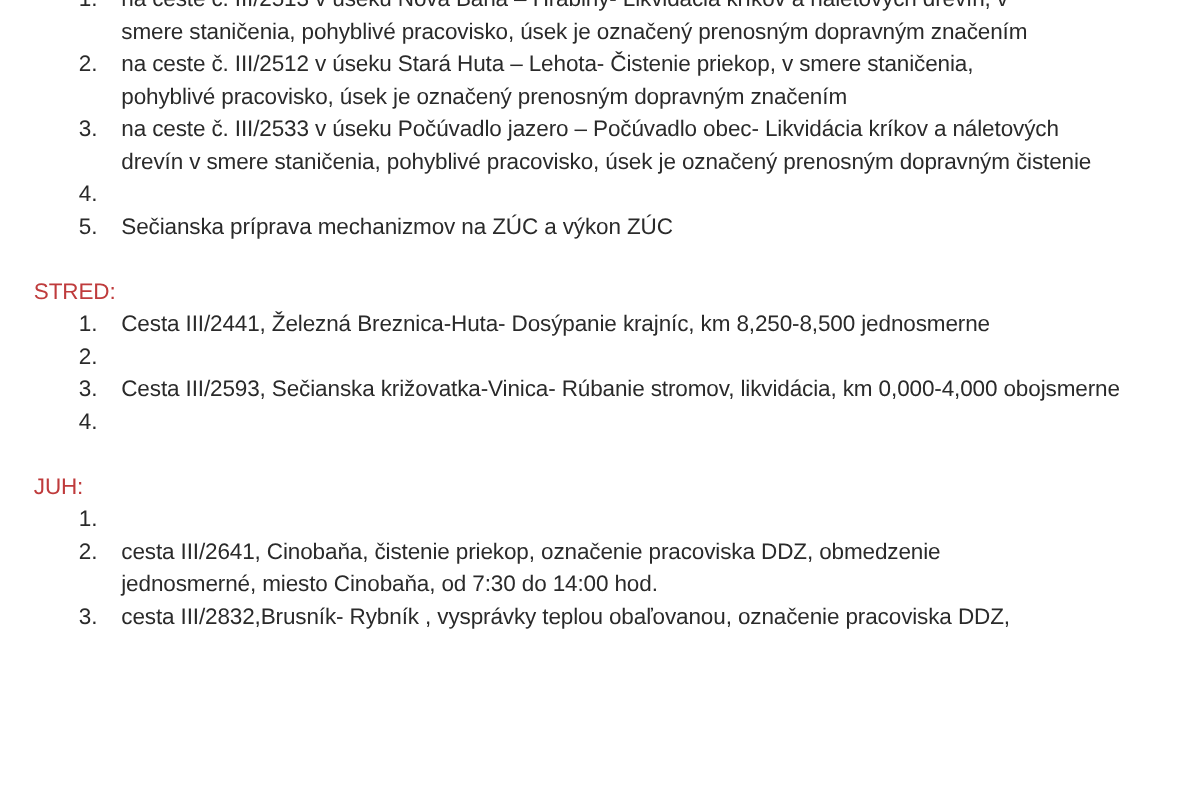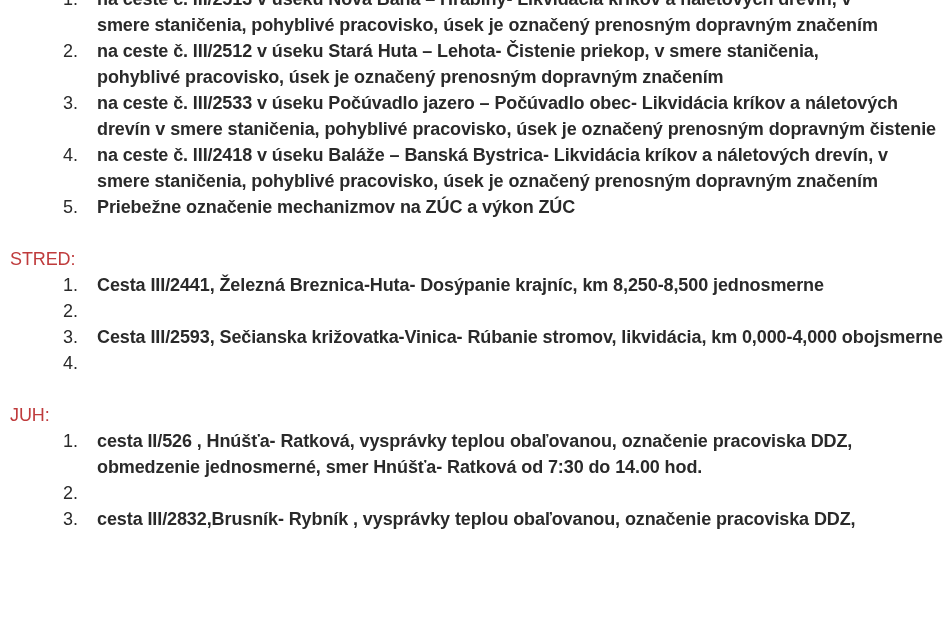--- a/index.html
+++ b/index.html
@@ -15,42 +15,41 @@
     position: relative;
     top: -14px;            
     width: 950px;
     color: #2a2a2a;
     font-size: 18px;
     line-height: 26px;
     letter-spacing: -0.1px;
   }
   .section-header {
     height: 26px;
-    padding-left: 10px;
+    padding-left: 27px;
     color: #bf3b3c;
     white-space: pre;
   }
   .item {
     display: flex;
     padding-left: 63px;
   }
   .num {
     flex: 0 0 34px;
     height: 26px;
     white-space: pre;
   }
   .txt {
     flex: 1 1 auto;
     min-width: 0;
   }
   .line {
     height: 26px;
     white-space: pre;
     overflow: hidden;
-    font-weight: bold;
   }
   .spacer { height: 26px; }
 </style>
 </head>
 <body>
 
 <div class="doc">
 
   <section>
     <div class="item">
@@ -70,29 +69,25 @@
     <div class="item">
       <span class="num">3.</span>
       <span class="txt">
         <span class="line">na ceste č. III/2533 v úseku Počúvadlo jazero – Počúvadlo obec- Likvidácia kríkov a náletových</span>
         <span class="line">drevín v smere staničenia, pohyblivé pracovisko, úsek je označený prenosným dopravným</span>
         <span class="line">čistenie</span>
       </span>
     </div>
     <div class="item">
       <span class="num">4.</span>
-      <span class="txt">
-        <span class="line">na ceste č. III/2418 v úseku Baláže – Banská Bystrica- Likvidácia kríkov a náletových drevín, v</span>
-        <span class="line">smere staničenia, pohyblivé pracovisko, úsek je označený prenosným dopravným značením</span>
-      </span>
     </div>
     <div class="item">
       <span class="num">5.</span>
       <span class="txt">
-        <span class="line">Priebežne označenie mechanizmov na ZÚC a výkon ZÚC</span>
+        <span class="line">Sečianska príprava mechanizmov na ZÚC a výkon ZÚC</span>
       </span>
     </div>
   </section>
 
   <div class="spacer"></div>
 
   <section>
     <div class="section-header">STRED:</div>
     <div class="item">
       <span class="num">1.</span>
@@ -114,27 +109,27 @@
       <span class="num">4.</span>
     </div>
   </section>
 
   <div class="spacer"></div>
 
   <section>
     <div class="section-header">JUH:</div>
     <div class="item">
       <span class="num">1.</span>
-      <span class="txt">
-        <span class="line">cesta II/526 , Hnúšťa- Ratková, vysprávky teplou obaľovanou, označenie pracoviska DDZ,</span>
-        <span class="line">obmedzenie jednosmerné, smer Hnúšťa- Ratková od 7:30 do 14.00 hod.</span>
-      </span>
     </div>
     <div class="item">
       <span class="num">2.</span>
+      <span class="txt">
+        <span class="line">cesta III/2641, Cinobaňa, čistenie priekop, označenie pracoviska DDZ, obmedzenie</span>
+        <span class="line">jednosmerné, miesto Cinobaňa, od 7:30 do 14:00 hod.</span>
+      </span>
     </div>
     <div class="item">
       <span class="num">3.</span>
       <span class="txt">
         <span class="line">cesta III/2832,Brusník- Rybník , vysprávky teplou obaľovanou, označenie pracoviska DDZ,</span>
       </span>
     </div>
   </section>
 
 </div>

